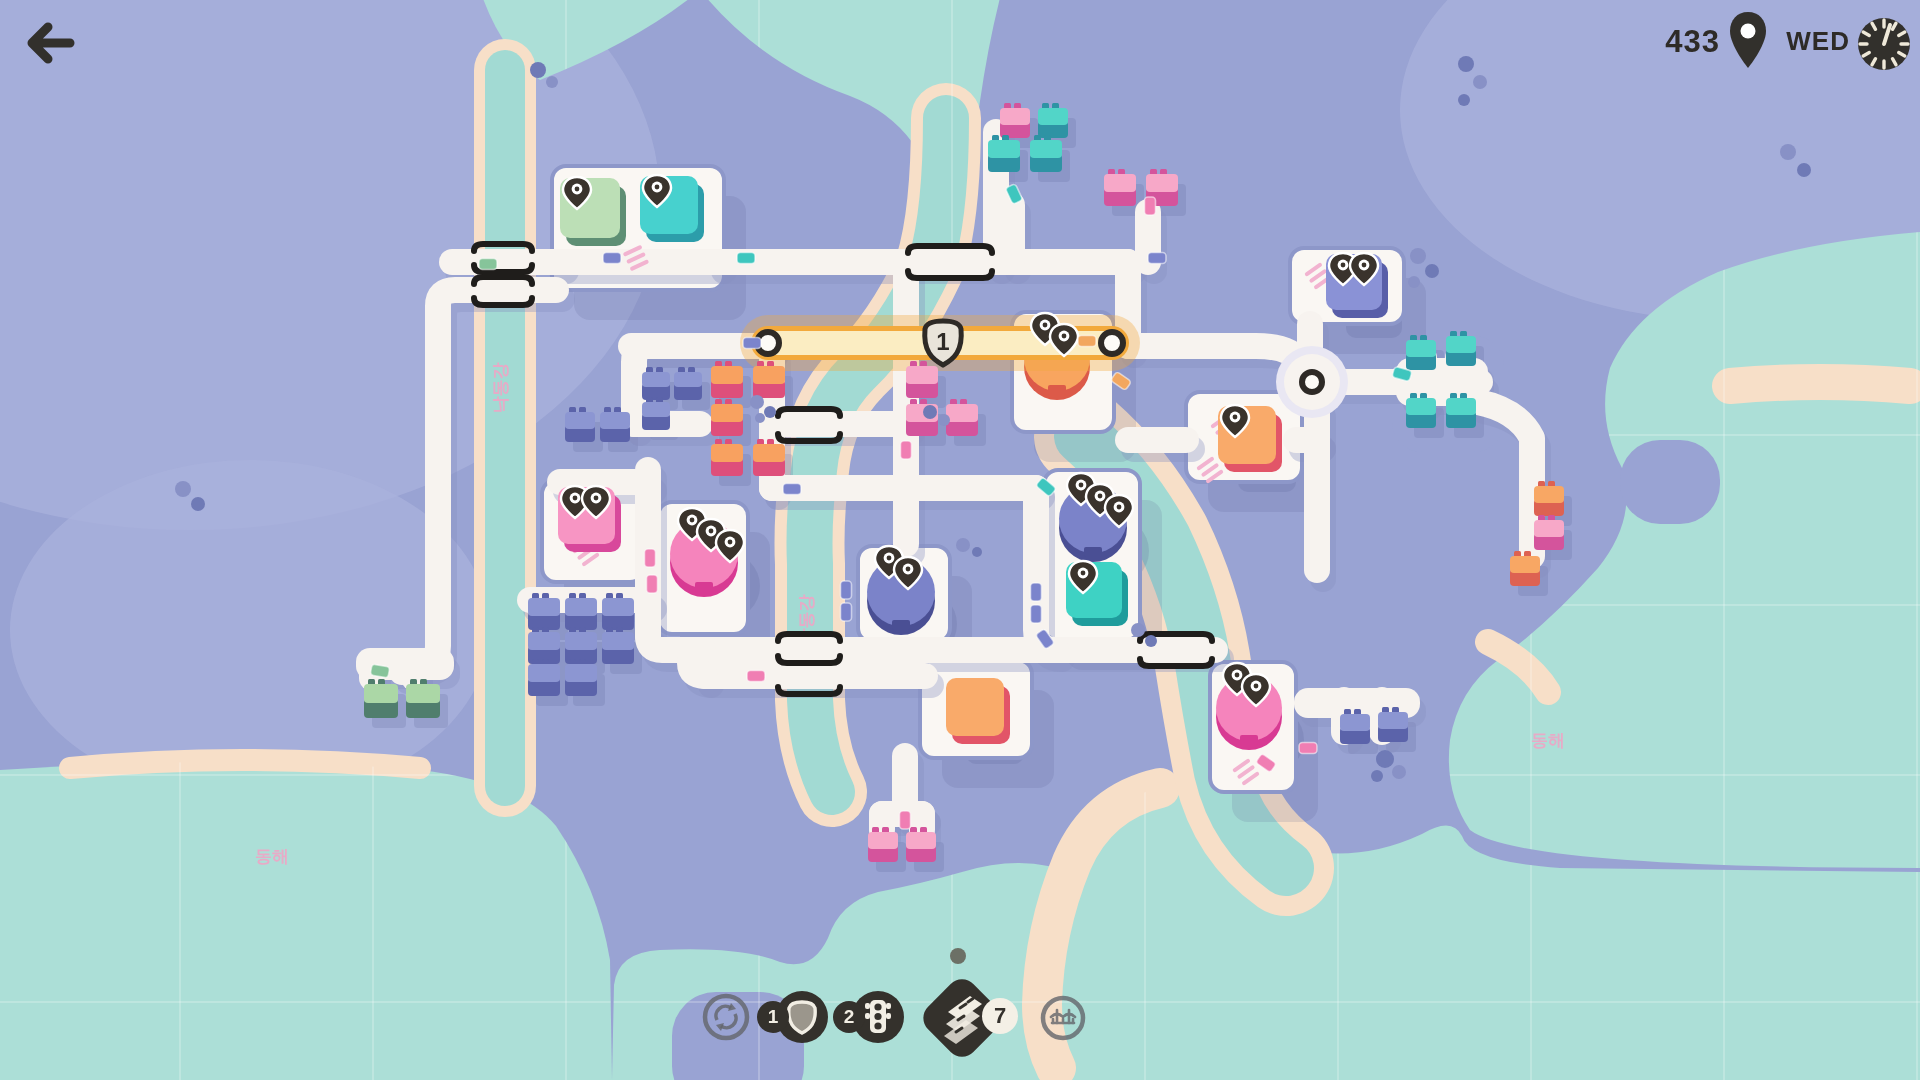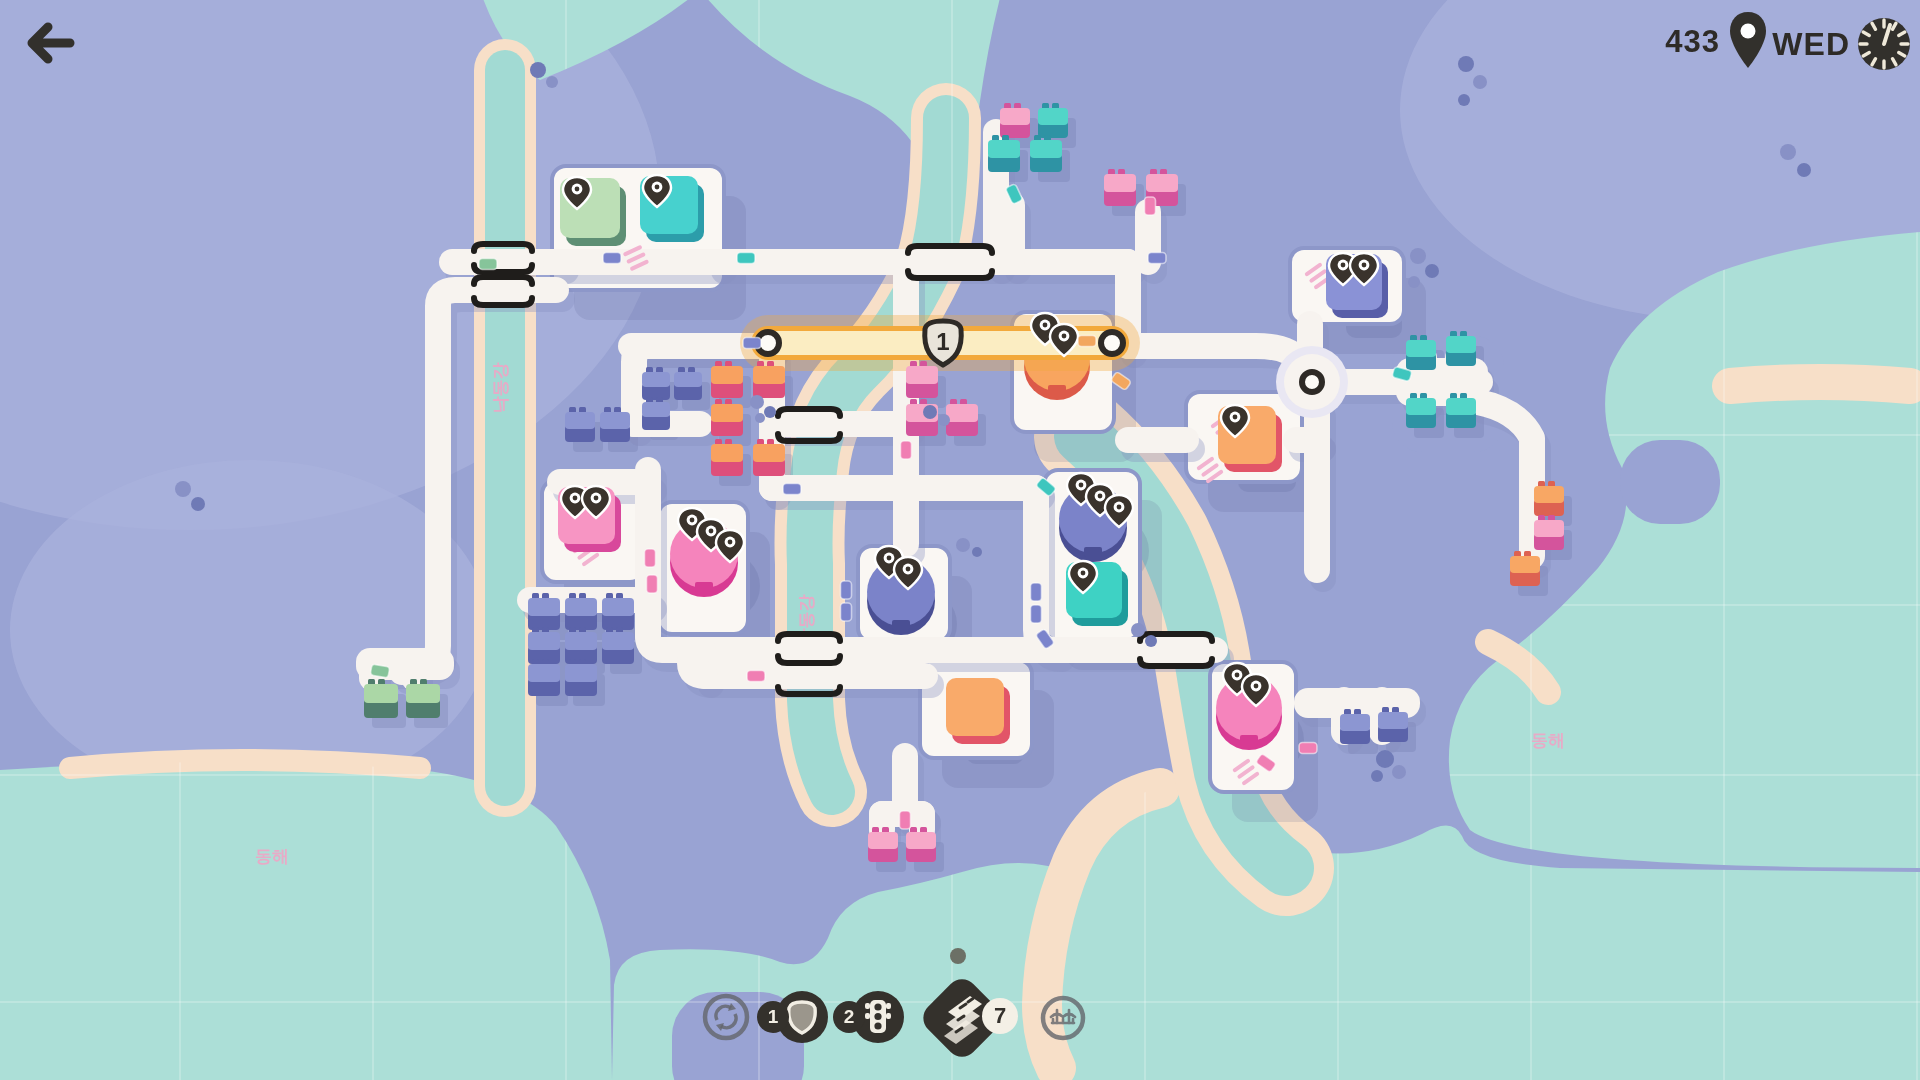--- a/index.html
+++ b/index.html
@@ -1,21 +1,21 @@
 <!DOCTYPE html>
 <html><head>
 <meta charset="utf-8">
 <style>
   html,body{margin:0;padding:0;background:#99A3D3;}
   #stage{position:relative;width:1920px;height:1080px;overflow:hidden;font-family:"Liberation Sans",sans-serif;}
   #map{position:absolute;left:0;top:0;}
   .hud{position:absolute;color:#2E2B27;font-weight:bold;}
   #back-btn{left:24px;top:20px;width:52px;height:46px;cursor:pointer;}
   #score{right:200px;top:24px;font-size:31px;letter-spacing:1px;text-align:right;}
-  #day{right:70px;top:26px;font-size:32px;letter-spacing:1px;}
+  #day{right:70px;top:26px;font-size:26px;letter-spacing:1px;}
   #pin-hud{position:absolute;right:152px;top:10px;}
   #clock-hud{position:absolute;right:8px;top:16px;}
   .toolbar-btn{position:absolute;}
   .badge{position:absolute;border-radius:50%;background:#34312C;color:#F2EEE4;
          font-weight:bold;text-align:center;}
   .badge.light{background:#F4F0E6;color:#34312C;}
   #page-dot{position:absolute;width:16px;height:16px;border-radius:50%;background:#6C7066;}
 </style>
 </head>
 <body>

